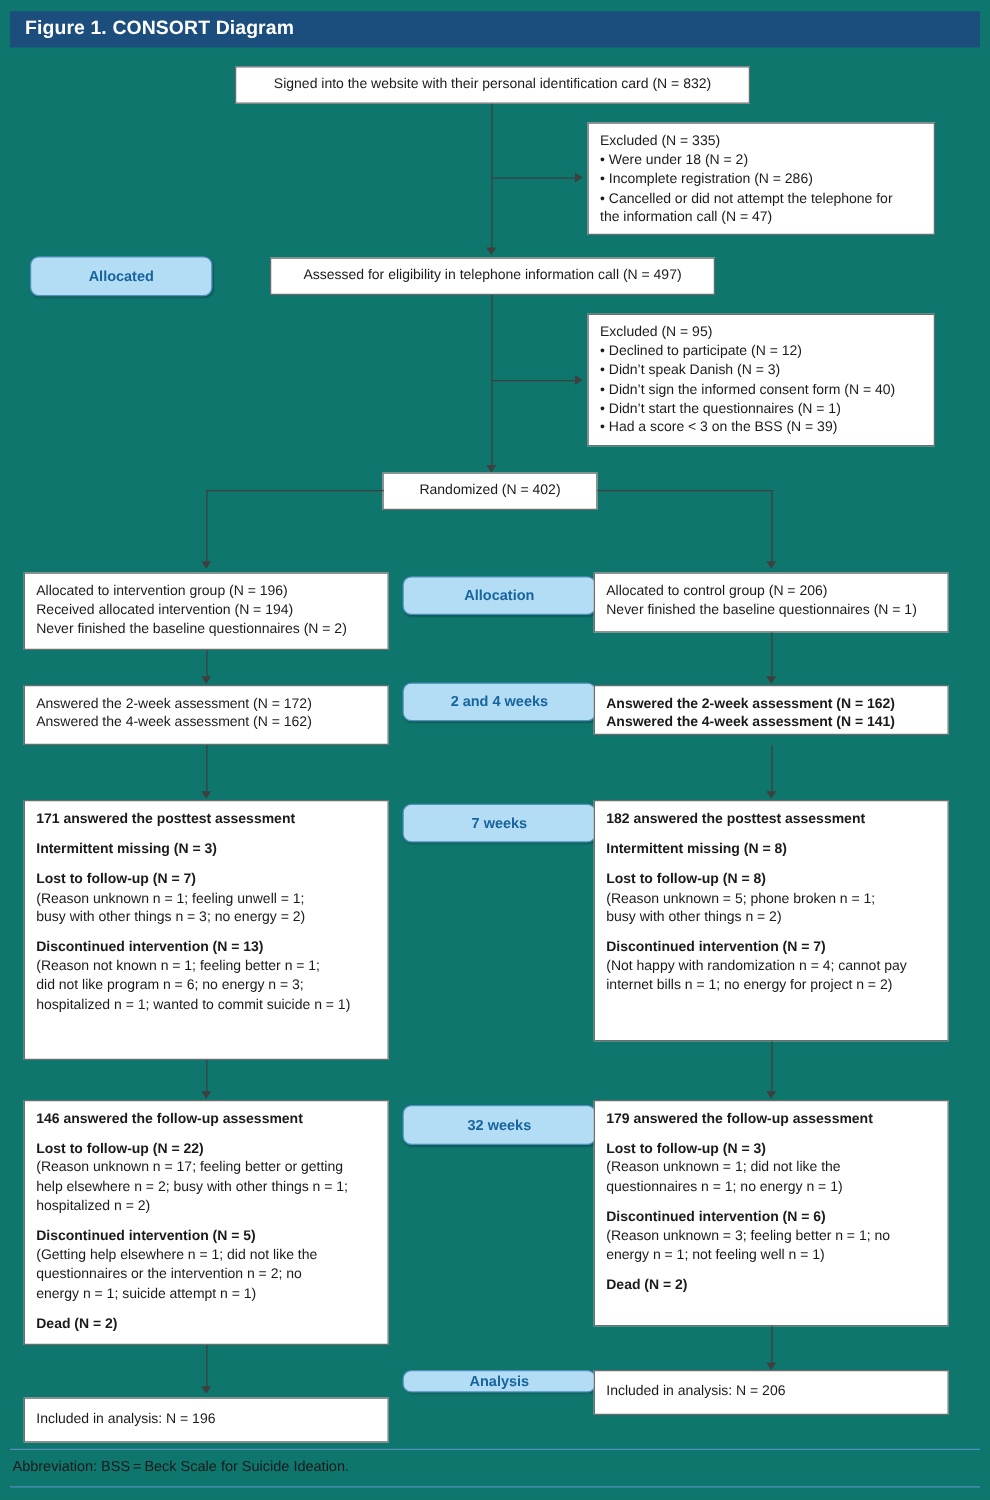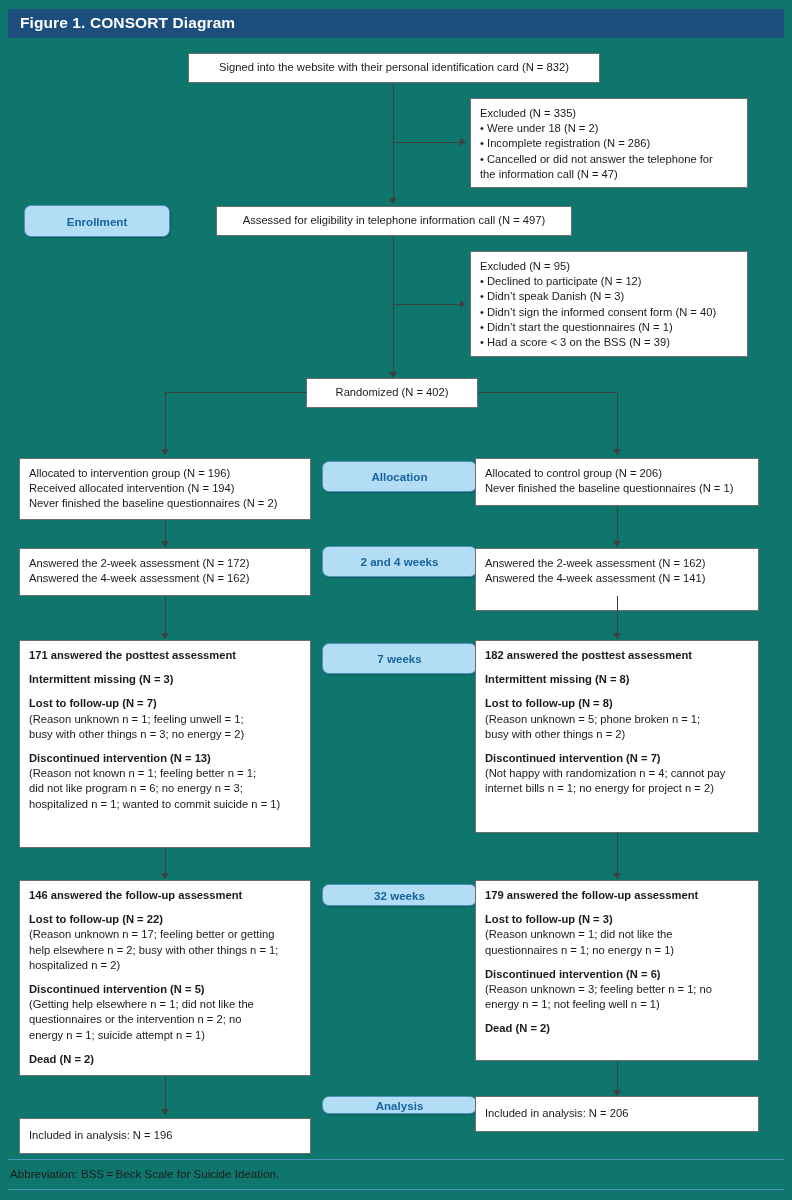--- a/index.html
+++ b/index.html
@@ -132,26 +132,26 @@
   <div class="vline" style="left:393px; top:83px; height:119px;"></div>
   <div class="arrow-down" style="left:389px; top:198px;"></div>
 
   <div class="hline" style="left:393px; top:142px; width:69px;"></div>
   <div class="arrow-right" style="left:460px; top:138px;"></div>
 
   <div class="box" style="left:470px; top:98px; width:278px; height:90px;">
     <span class="ln">Excluded (N = 335)</span>
     <span class="ln">• Were under 18 (N = 2)</span>
     <span class="ln">• Incomplete registration (N = 286)</span>
-    <span class="ln">• Cancelled or did not answer the telephone for</span>
+    <span class="ln">• Cancelled or did not attempt the telephone for</span>
     <span class="ln">the information call (N = 47)</span>
   </div>
 
   <div class="pill" style="left:24px; top:205px; width:146px; height:32px;">
-    <span>Enrollment</span>
+    <span>Allocated</span>
   </div>
 
   <div class="box center-text" style="left:216px; top:206px; width:356px; height:30px;">
     <span class="ln">Assessed for eligibility in telephone information call (N = 497)</span>
   </div>
 
   <div class="vline" style="left:393px; top:236px; height:141px;"></div>
   <div class="arrow-down" style="left:389px; top:372px;"></div>
 
   <div class="hline" style="left:393px; top:304px; width:69px;"></div>
@@ -199,21 +199,21 @@
 
   <div class="pill" style="left:322px; top:546px; width:155px; height:31px;">
     <span>2 and 4 weeks</span>
   </div>
 
   <div class="box" style="left:19px; top:548px; width:292px; height:48px;">
     <span class="ln">Answered the 2-week assessment (N = 172)</span>
     <span class="ln">Answered the 4-week assessment (N = 162)</span>
   </div>
 
-  <div class="box" style="left:475px; top:548px; width:284px; height:63px;">
+  <div class="box" style="left:475px; top:548px; width:284px; height:40px;font-weight:bold;">
     <span class="ln">Answered the 2-week assessment (N = 162)</span>
     <span class="ln">Answered the 4-week assessment (N = 141)</span>
   </div>
 
   <div class="vline" style="left:165px; top:596px; height:40px;"></div>
   <div class="arrow-down" style="left:161px; top:633px;"></div>
   <div class="vline" style="left:617px; top:596px; height:40px;"></div>
   <div class="arrow-down" style="left:613px; top:633px;"></div>
 
   <div class="pill" style="left:322px; top:643px; width:155px; height:31px;">
@@ -247,21 +247,21 @@
     <span class="ln bold">Discontinued intervention (N = 7)</span>
     <span class="ln">(Not happy with randomization n = 4; cannot pay</span>
     <span class="ln"> internet bills n = 1; no energy for project n = 2)</span>
   </div>
 
   <div class="vline" style="left:165px; top:848px; height:28px;"></div>
   <div class="arrow-down" style="left:161px; top:873px;"></div>
   <div class="vline" style="left:617px; top:833px; height:43px;"></div>
   <div class="arrow-down" style="left:613px; top:873px;"></div>
 
-  <div class="pill" style="left:322px; top:884px; width:155px; height:22px;">
+  <div class="pill" style="left:322px; top:884px; width:155px; height:32px;">
     <span>32 weeks</span>
   </div>
 
   <div class="box" style="left:19px; top:880px; width:292px; height:196px;">
     <span class="ln bold">146 answered the follow-up assessment</span>
     <span class="gap"></span>
     <span class="ln bold">Lost to follow-up (N = 22)</span>
     <span class="ln">(Reason unknown n = 17; feeling better or getting</span>
     <span class="ln">help elsewhere n = 2; busy with other things n = 1;</span>
     <span class="ln">hospitalized n = 2)</span>

